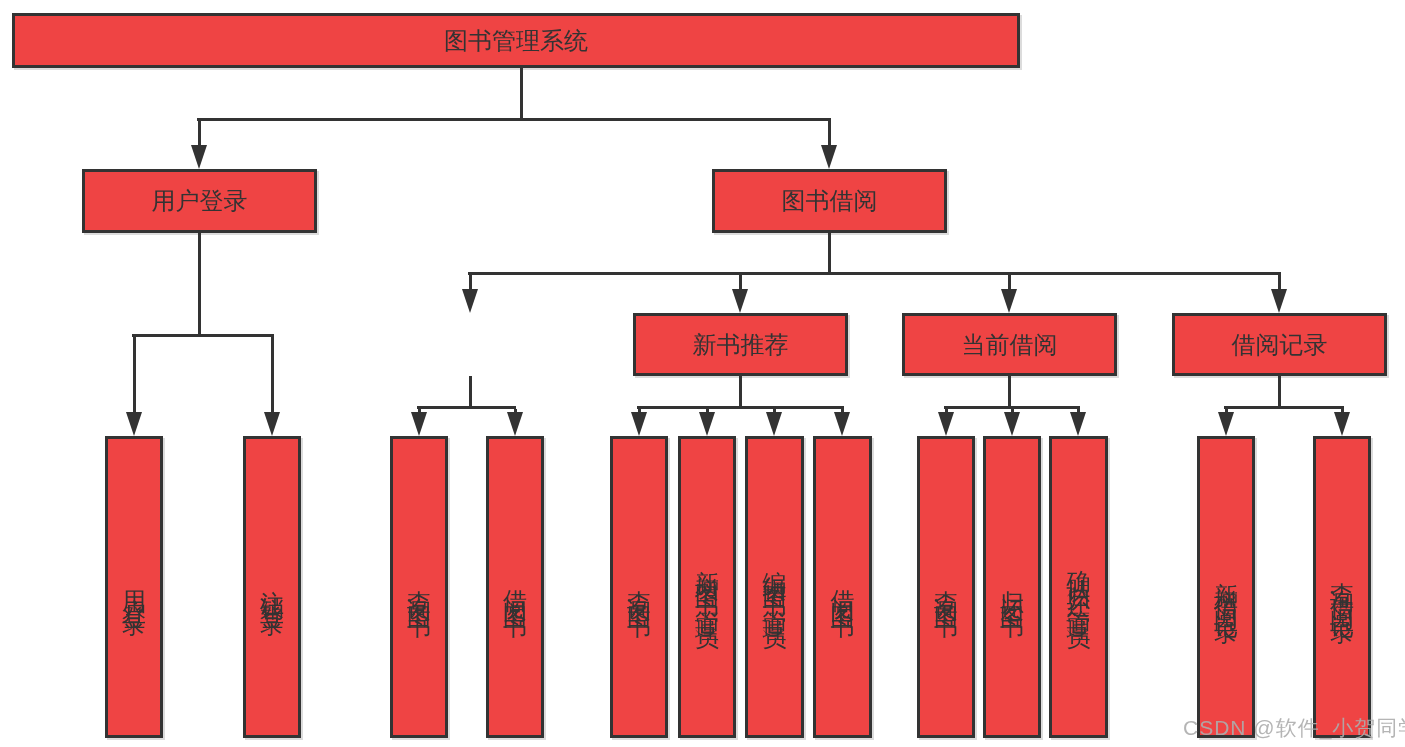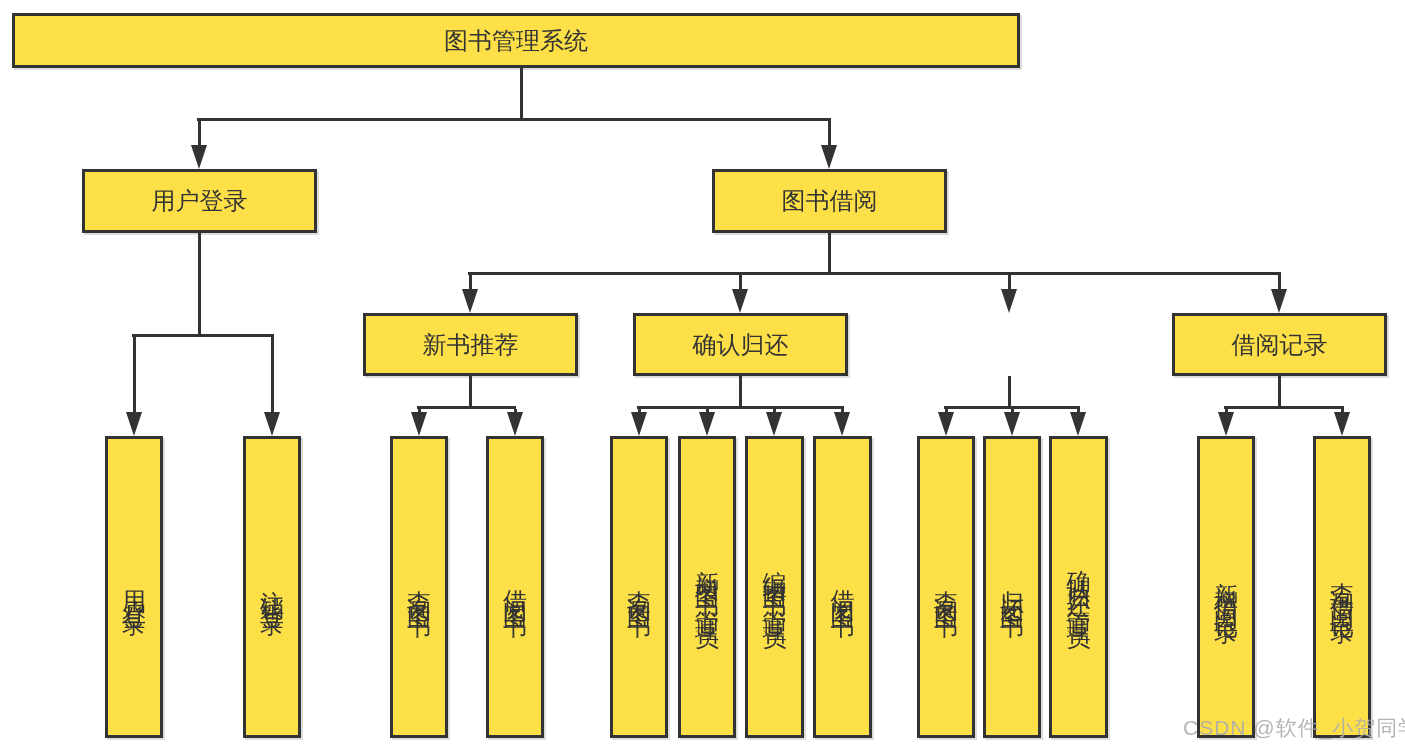--- a/index.html
+++ b/index.html
@@ -3,21 +3,21 @@
 <meta charset="utf-8">
 <style>
   html,body{margin:0;padding:0;background:#fff;}
   .canvas{
     position:relative;width:1405px;height:747px;background:#fff;
     font-family:"Liberation Sans",sans-serif;overflow:hidden;
     --line:#333333;--text:#333333;
   }
   .box{
     position:absolute;box-sizing:border-box;
-    border:3px solid var(--line);background:#fde047;
+    border:3px solid var(--line);background:#ef4444;
     display:flex;align-items:center;justify-content:center;
     color:var(--text);font-size:24px;
     box-shadow:2px 2px 0 rgba(130,130,130,.28);
   }
   .box span{white-space:nowrap;}
   .vbox span{
     writing-mode:vertical-rl;text-orientation:mixed;
     letter-spacing:8px;line-height:1;white-space:normal;
   }
   .hline,.vline{position:absolute;background:var(--line);}
@@ -43,25 +43,25 @@
     <span>图书管理系统</span>
   </div>
 
   <div class="box" style="left:82px;top:169px;width:235px;height:64px;">
     <span>用户登录</span>
   </div>
   <div class="box" style="left:712px;top:169px;width:235px;height:64px;">
     <span>图书借阅</span>
   </div>
 
-  <div class="box" style="left:363px;top:313px;width:215px;height:63px;">
+  <div class="box" style="left:633px;top:313px;width:215px;height:63px;">
     <span>新书推荐</span>
   </div>
-  <div class="box" style="left:633px;top:313px;width:215px;height:63px;">
-    <span>确认归还</span>
+  <div class="box" style="left:902px;top:313px;width:215px;height:63px;">
+    <span>当前借阅</span>
   </div>
   <div class="box" style="left:1172px;top:313px;width:215px;height:63px;">
     <span>借阅记录</span>
   </div>
 
   <div class="box vbox" style="left:105px;top:436px;width:58px;height:302px;">
     <span>用户登录</span>
   </div>
   <div class="box vbox" style="left:243px;top:436px;width:58px;height:302px;">
     <span>注销登录</span>

